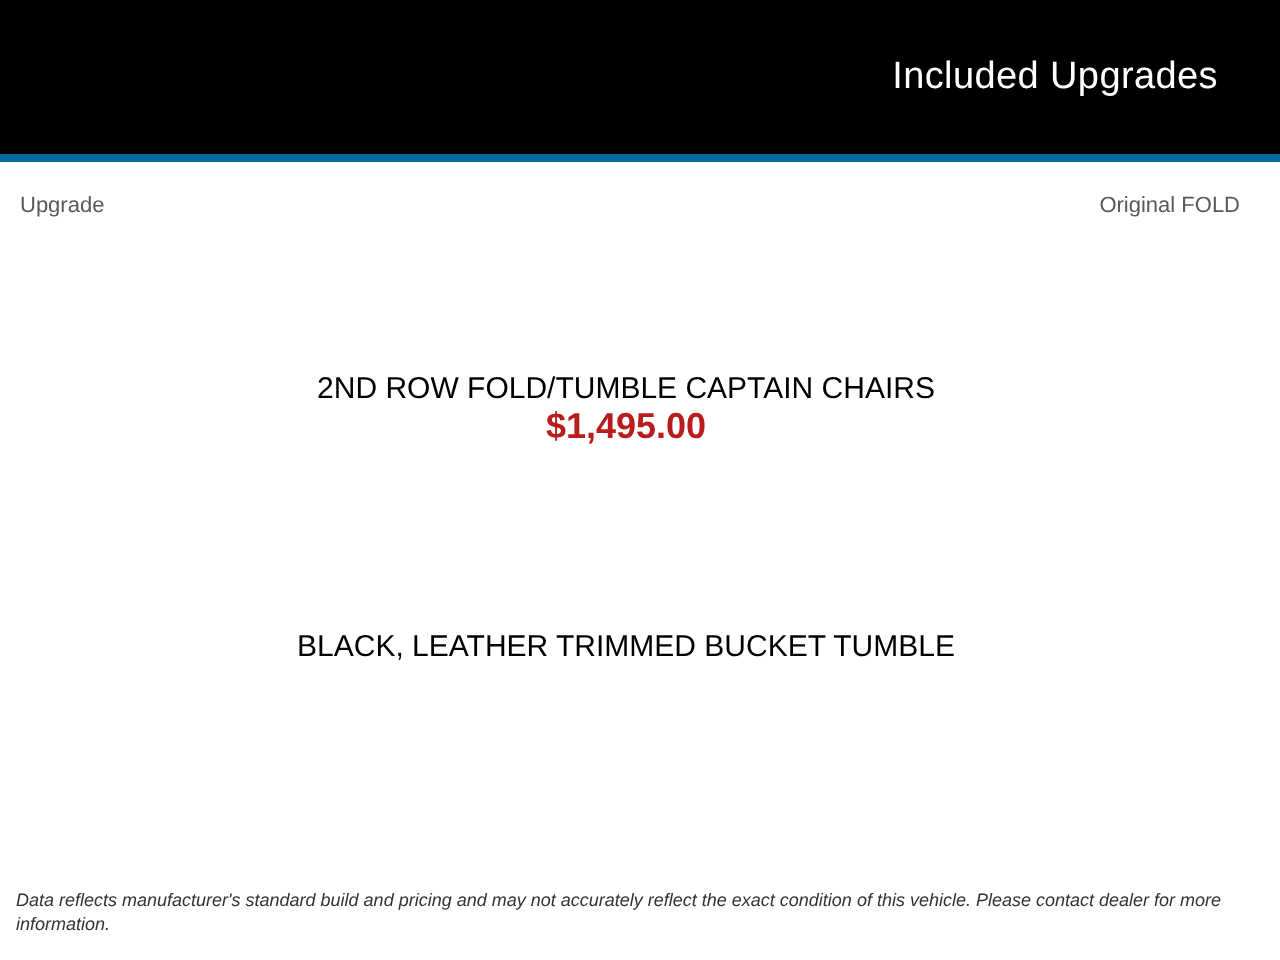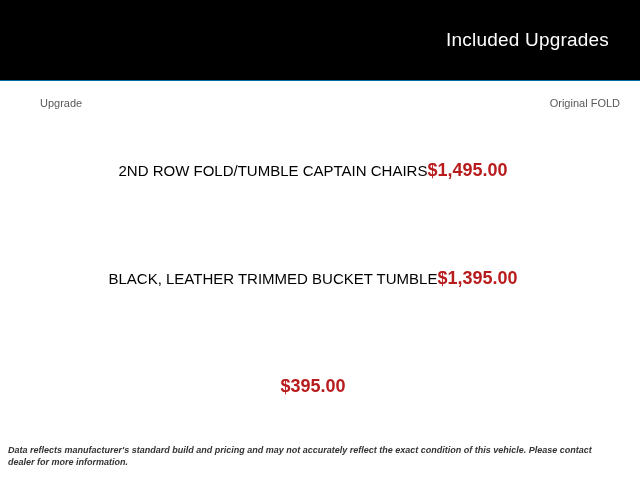--- a/index.html
+++ b/index.html
@@ -6,70 +6,69 @@
   html, body {
     width: 640px;
     height: 480px;
     background: #ffffff;
     font-family: "Liberation Sans", "DejaVu Sans", sans-serif;
     overflow: hidden;
   }
   .header-bar {
     height: 81px;
     background: #000000;
-    border-bottom: 1px solid #0369a1;
+    border-bottom: 4px solid #0369a1;
     display: flex;
     align-items: center;
     justify-content: flex-end;
     padding-right: 31px;
   }
   .header-title {
     color: #ffffff;
     font-size: 19px;
     font-weight: 400;
     letter-spacing: 0.2px;
   }
   .col-header {
     display: flex;
     justify-content: space-between;
     align-items: flex-end;
     padding: 16px 20px 6px 10px;
     height: 35px;
-    margin-left: 30px;
   }
   .col-label {
     font-size: 11px;
     line-height: 13px;
     color: #58595b;
   }
   .upgrade-row {
     height: 108px;
     display: flex;
-    justify-content: center;
+    justify-content: flex-end;
     align-items: center;
     padding: 0 20px 0 6px;
+    flex-direction: column;
   }
   .upgrade-name {
     font-size: 15px;
     color: #000000;
   }
   .upgrade-price {
     font-size: 18px;
     font-weight: 700;
     color: #b91c1c;
     white-space: nowrap;
   }
   .disclaimer {
     margin-top: 4px;
     padding: 0 20px 0 8px;
     font-size: 9px;
     line-height: 12px;
     font-style: italic;
     color: #333333;
-    font-weight: bold;
   }
 </style>
 </head>
 <body>
 
 <div class="header-bar">
   <span class="header-title">Included Upgrades</span>
 </div>
 
 <div class="col-header">
@@ -77,20 +76,18 @@
   <span class="col-label">Original FOLD</span>
 </div>
 
 <div class="upgrade-rows">
   <div class="upgrade-row">
     <span class="upgrade-name">2ND ROW FOLD/TUMBLE CAPTAIN CHAIRS</span>
     <span class="upgrade-price">$1,495.00</span>
   </div>
   <div class="upgrade-row">
     <span class="upgrade-name">BLACK, LEATHER TRIMMED BUCKET TUMBLE</span>
-    <span class="upgrade-price">$1,395.00</span>
   </div>
   <div class="upgrade-row">
-    <span class="upgrade-price">$395.00</span>
   </div>
 </div>
 
 <div class="disclaimer">Data reflects manufacturer's standard build and pricing and may not accurately reflect the exact condition of this vehicle. Please contact dealer for more information.</div>
 
 </body></html>

